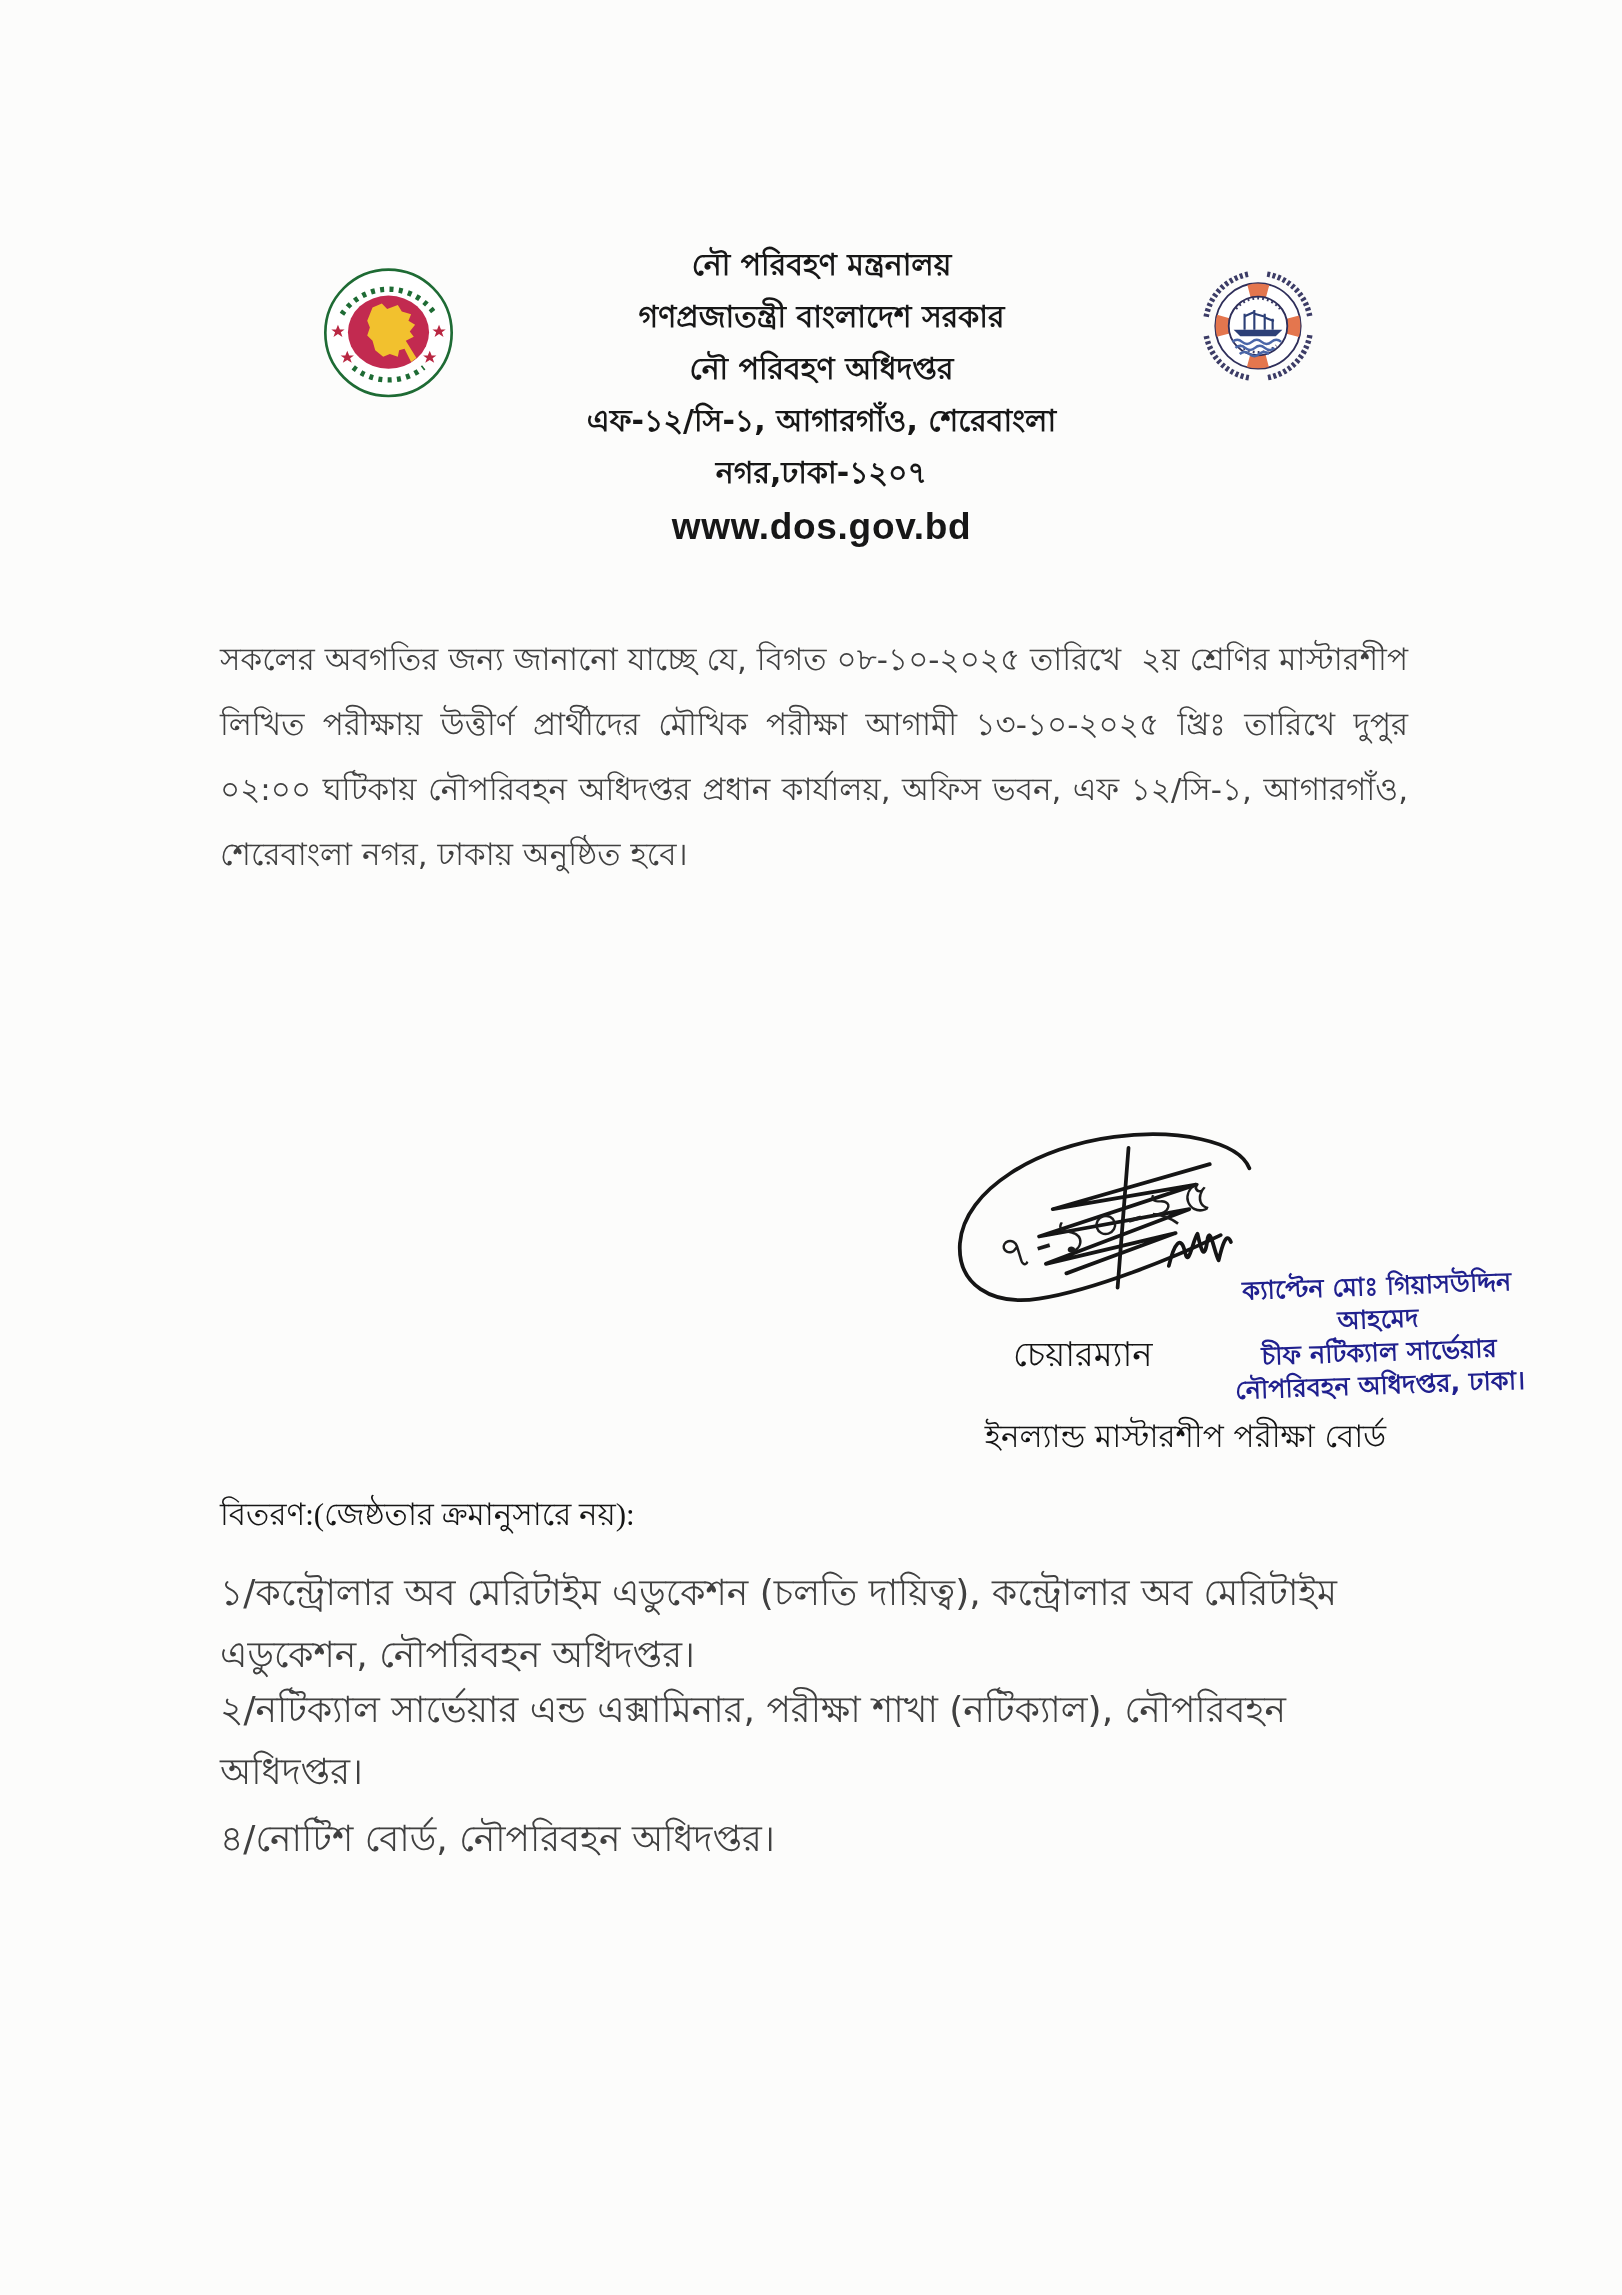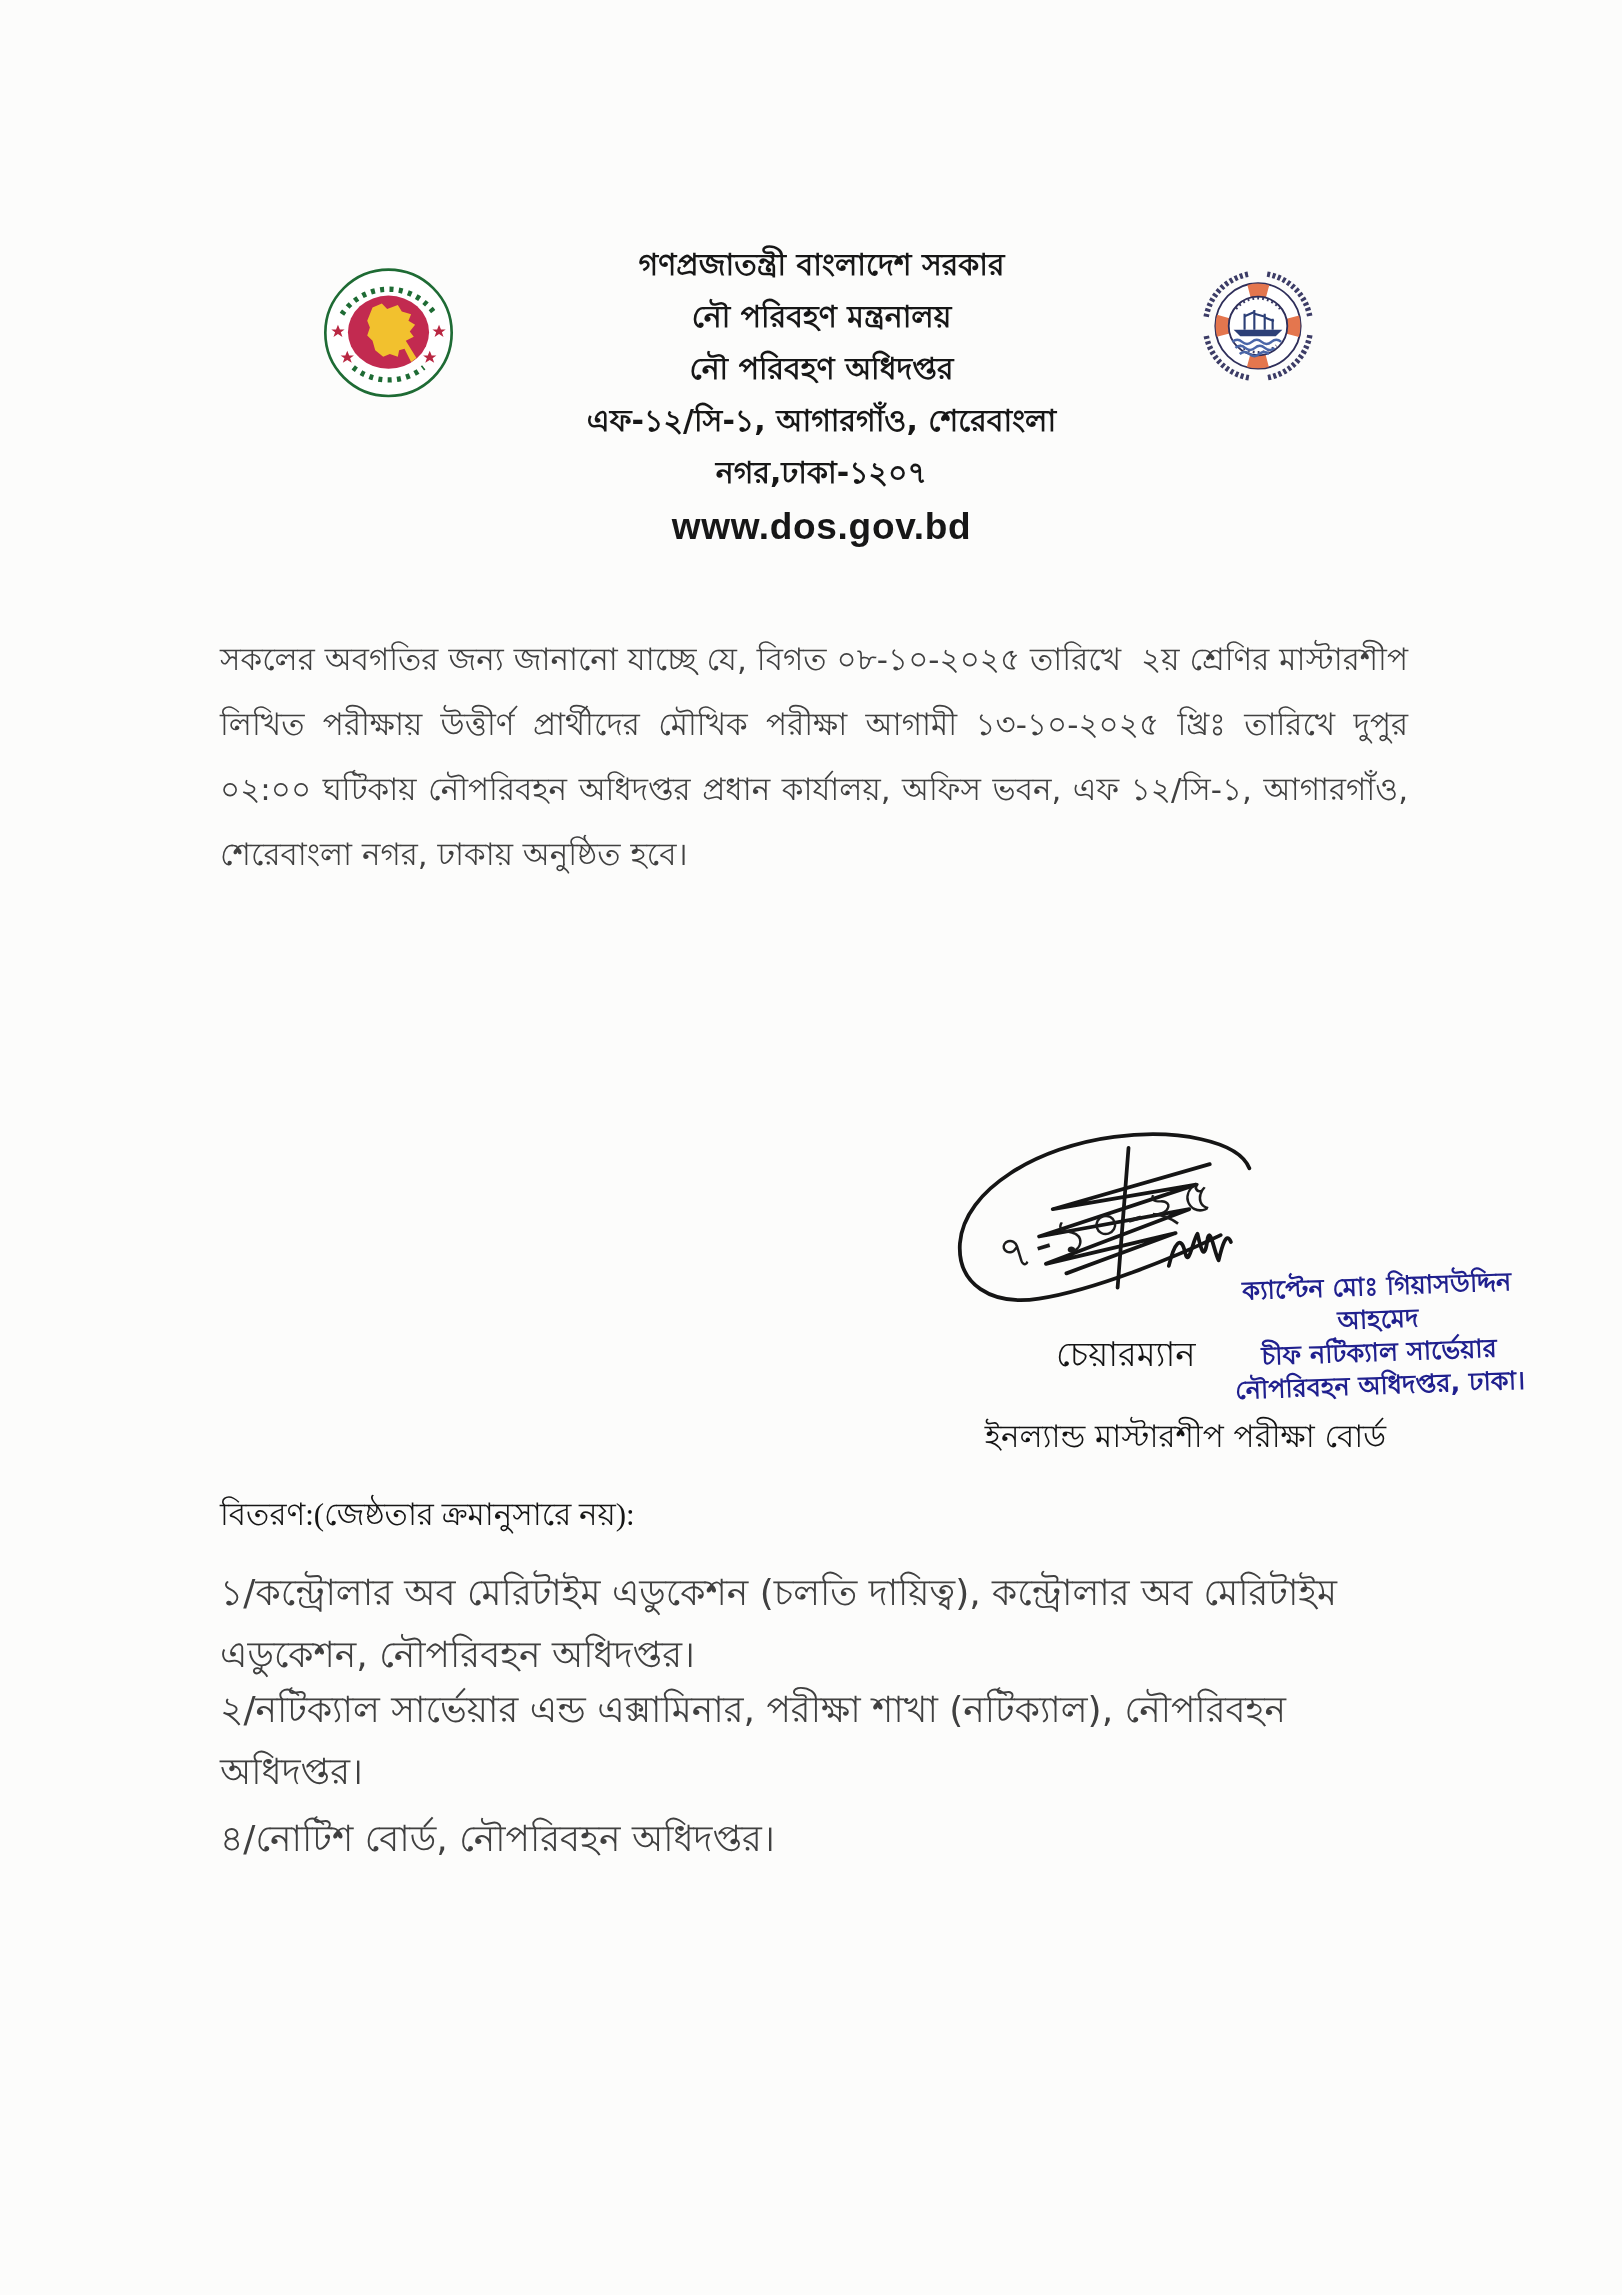--- a/index.html
+++ b/index.html
@@ -49,21 +49,21 @@
   .stamp{
     left:1205px;top:1270px;width:347px;
     text-align:center;
     font-size:25.5px;line-height:33px;
     font-weight:bold;
     color:#20208e;
     transform:rotate(-2deg);
   }
   .chairman{
     left:1013px;top:1328px;
-    font-size:34px;color:#141414;margin-left:43px;
+    font-size:34px;color:#141414;
   }
   .board{
     left:960px;top:1401px;width:451px;
     text-align:center;
     font-size:31px;color:#141414;margin-top:11px;
   }
   
   .dist-head{
     left:220px;top:1490px;
     font-size:31px;color:#161616;font-family:Liberation Serif, serif;
@@ -115,22 +115,22 @@
     </g>
     <path d="M60,106 L140,106 L129,117 L71,117 Z" fill="#2c3f77"></path>
     <g fill="none" stroke="#4a66a8" stroke-width="4">
       <path d="M58,126 q8,-7 16,0 t16,0 t16,0 t16,0 t16,0"></path>
       <path d="M63,136 q8,-7 16,0 t16,0 t16,0 t16,0"></path>
       <path d="M70,146 q8,-7 16,0 t16,0 t16,0"></path>
     </g>
   </svg>
 
   <div class="abs header-text">
+    <div>নৌ পরিবহণ মন্ত্রনালয়</div>
     <div>গণপ্রজাতন্ত্রী বাংলাদেশ সরকার</div>
-    <div>নৌ পরিবহণ মন্ত্রনালয়</div>
     <div>নৌ পরিবহণ অধিদপ্তর</div>
     <div>এফ-১২/সি-১, আগারগাঁও, শেরেবাংলা</div>
     <div>নগর,ঢাকা-১২০৭</div>
     <div class="website">www.dos.gov.bd</div>
   </div>
 
   <div class="abs para p1">সকলের অবগতির জন্য জানানো যাচ্ছে যে, বিগত ০৮-১০-২০২৫ তারিখে  ২য় শ্রেণির মাস্টারশীপ লিখিত পরীক্ষায় উত্তীর্ণ প্রার্থীদের মৌখিক পরীক্ষা আগামী ১৩-১০-২০২৫ খ্রিঃ তারিখে দুপুর ০২:০০ ঘটিকায় নৌপরিবহন অধিদপ্তর প্রধান কার্যালয়, অফিস ভবন, এফ ১২/সি-১, আগারগাঁও, শেরেবাংলা নগর, ঢাকায় অনুষ্ঠিত হবে।</div>
 
   <svg class="abs sig-svg" width="314" height="193" viewBox="0 0 460 280">
     <g fill="none" stroke="#151515" stroke-width="5.5" stroke-linecap="round" stroke-linejoin="round">

